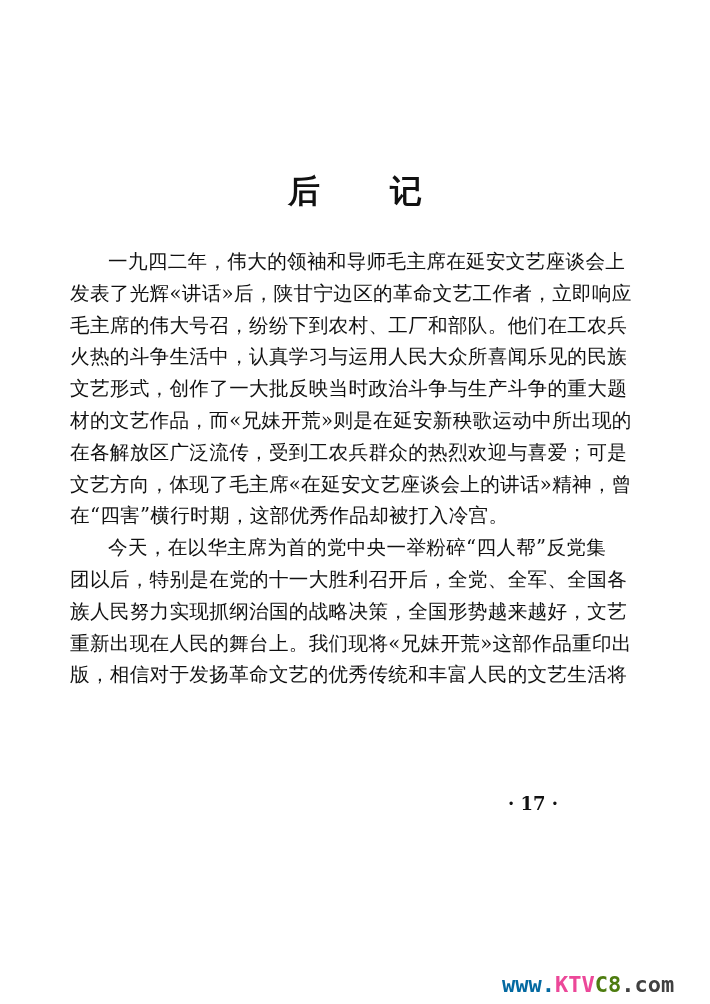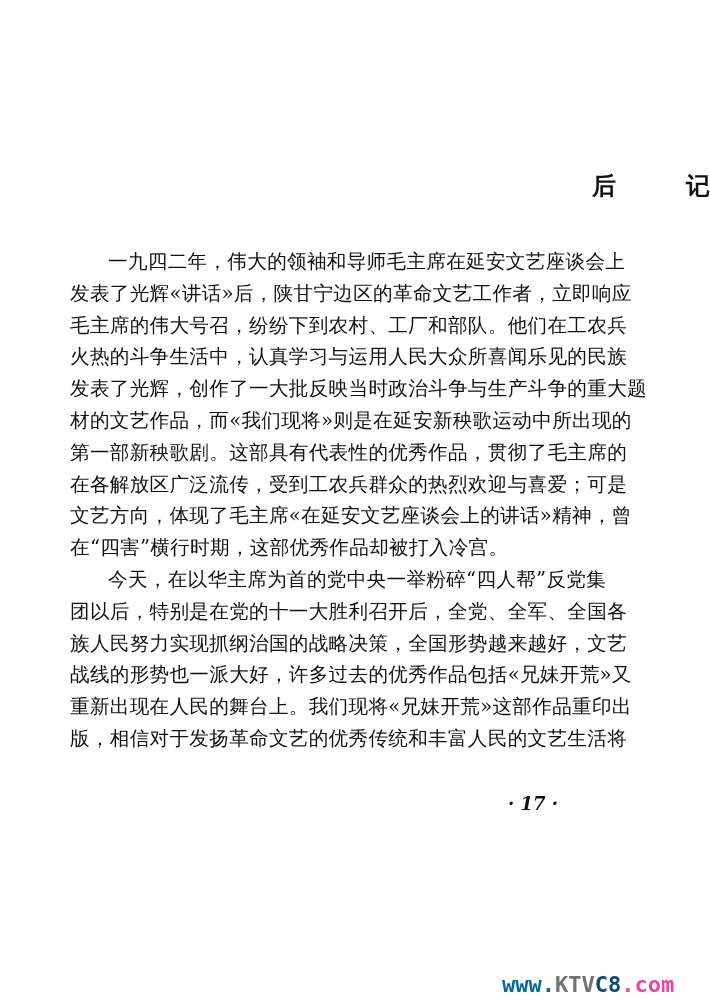--- a/index.html
+++ b/index.html
@@ -2,73 +2,71 @@
 <html><head>
 <meta charset="utf-8">
 <style>
   html, body { margin: 0; padding: 0; }
   body {
     width: 710px; height: 1004px; background: #ffffff; position: relative; overflow: hidden;
     font-family: "DejaVu Serif", "Liberation Serif", serif; color: #111;
   }
   .page { position: absolute; left: 0; top: 0; width: 710px; height: 1004px; }
   .title {
-    position: absolute; top: 170px; left: 0; width: 710px; text-align: right;
-    font-size: 24px; font-weight: bold; letter-spacing: 0;
+    position: absolute; top: 170px; left: 0; width: 710px; text-align: center;
+    font-size: 32px; font-weight: bold; letter-spacing: 0;
   }
   .title span { display: inline-block; }
   .title .gap { width: 70px; }
   .body-text {
     position: absolute; left: 70px; top: 246px; width: 510px;
   }
   .line {
     height: 31.8px; line-height: 31.8px; font-size: 19.6px; white-space: nowrap;
     text-align: justify; text-align-last: justify; letter-spacing: 0.3px;
   }
   .line.indent { padding-left: 38px; }
   .line.last { text-align-last: left; }
   .page-number {
-    position: absolute; left: 508px; top: 793px; font-size: 18px; font-style: italic; font-weight: bold;
+    position: absolute; left: 508px; top: 793px; font-size: 18px; font-weight: bold;
     font-family: "DejaVu Serif", serif;
   }
   .watermark {
     position: absolute; left: 502px; top: 972px; font-size: 22px; font-weight: bold;
     font-family: "DejaVu Sans Mono", monospace; letter-spacing: 0px;
   }
   .wm-a { color: #0369a1; }
-  .wm-b { color: #737373; }
-  .wm-c { color: #0c4a6e; }
-  .wm-d { color: #ec4899; }
+  .wm-b { color: #ec4899; }
+  .wm-c { color: #4d7c0f; }
+  .wm-d { color: #404040; }
 </style>
 </head>
 <body>
 
 <div class="page">
   <div class="title">
     <span>后</span><span class="gap"></span><span>记</span>
   </div>
 
   <div class="body-text">
     <div>
       <div class="line indent">一九四二年，伟大的领袖和导师毛主席在延安文艺座谈会上</div>
       <div class="line">发表了光辉«讲话»后，陕甘宁边区的革命文艺工作者，立即响应</div>
       <div class="line">毛主席的伟大号召，纷纷下到农村、工厂和部队。他们在工农兵</div>
       <div class="line">火热的斗争生活中，认真学习与运用人民大众所喜闻乐见的民族</div>
-      <div class="line">发表了光辉，创作了一大批反映当时政治斗争与生产斗争的重大题</div>
-      <div class="line">材的文艺作品，而«我们现将»则是在延安新秧歌运动中所出现的</div>
-      <div class="line">第一部新秧歌剧。这部具有代表性的优秀作品，贯彻了毛主席的</div>
+      <div class="line">文艺形式，创作了一大批反映当时政治斗争与生产斗争的重大题</div>
+      <div class="line">材的文艺作品，而«兄妹开荒»则是在延安新秧歌运动中所出现的</div>
       <div class="line">在各解放区广泛流传，受到工农兵群众的热烈欢迎与喜爱；可是</div>
       <div class="line">文艺方向，体现了毛主席«在延安文艺座谈会上的讲话»精神，曾</div>
       <div class="line last">在“四害”横行时期，这部优秀作品却被打入冷宫。</div>
     </div>
     <div>
       <div class="line indent">今天，在以华主席为首的党中央一举粉碎“四人帮”反党集</div>
       <div class="line">团以后，特别是在党的十一大胜利召开后，全党、全军、全国各</div>
       <div class="line">族人民努力实现抓纲治国的战略决策，全国形势越来越好，文艺</div>
-      <div class="line">战线的形势也一派大好，许多过去的优秀作品包括«兄妹开荒»又</div>
       <div class="line">重新出现在人民的舞台上。我们现将«兄妹开荒»这部作品重印出</div>
       <div class="line">版，相信对于发扬革命文艺的优秀传统和丰富人民的文艺生活将</div>
     </div>
   </div>
 
   <div class="page-number">· 17 ·</div>
 
   <div class="watermark">
     <span class="wm-a">www.</span><span class="wm-b">KTV</span><span class="wm-c">C8</span><span class="wm-d">.com</span>
   </div>

